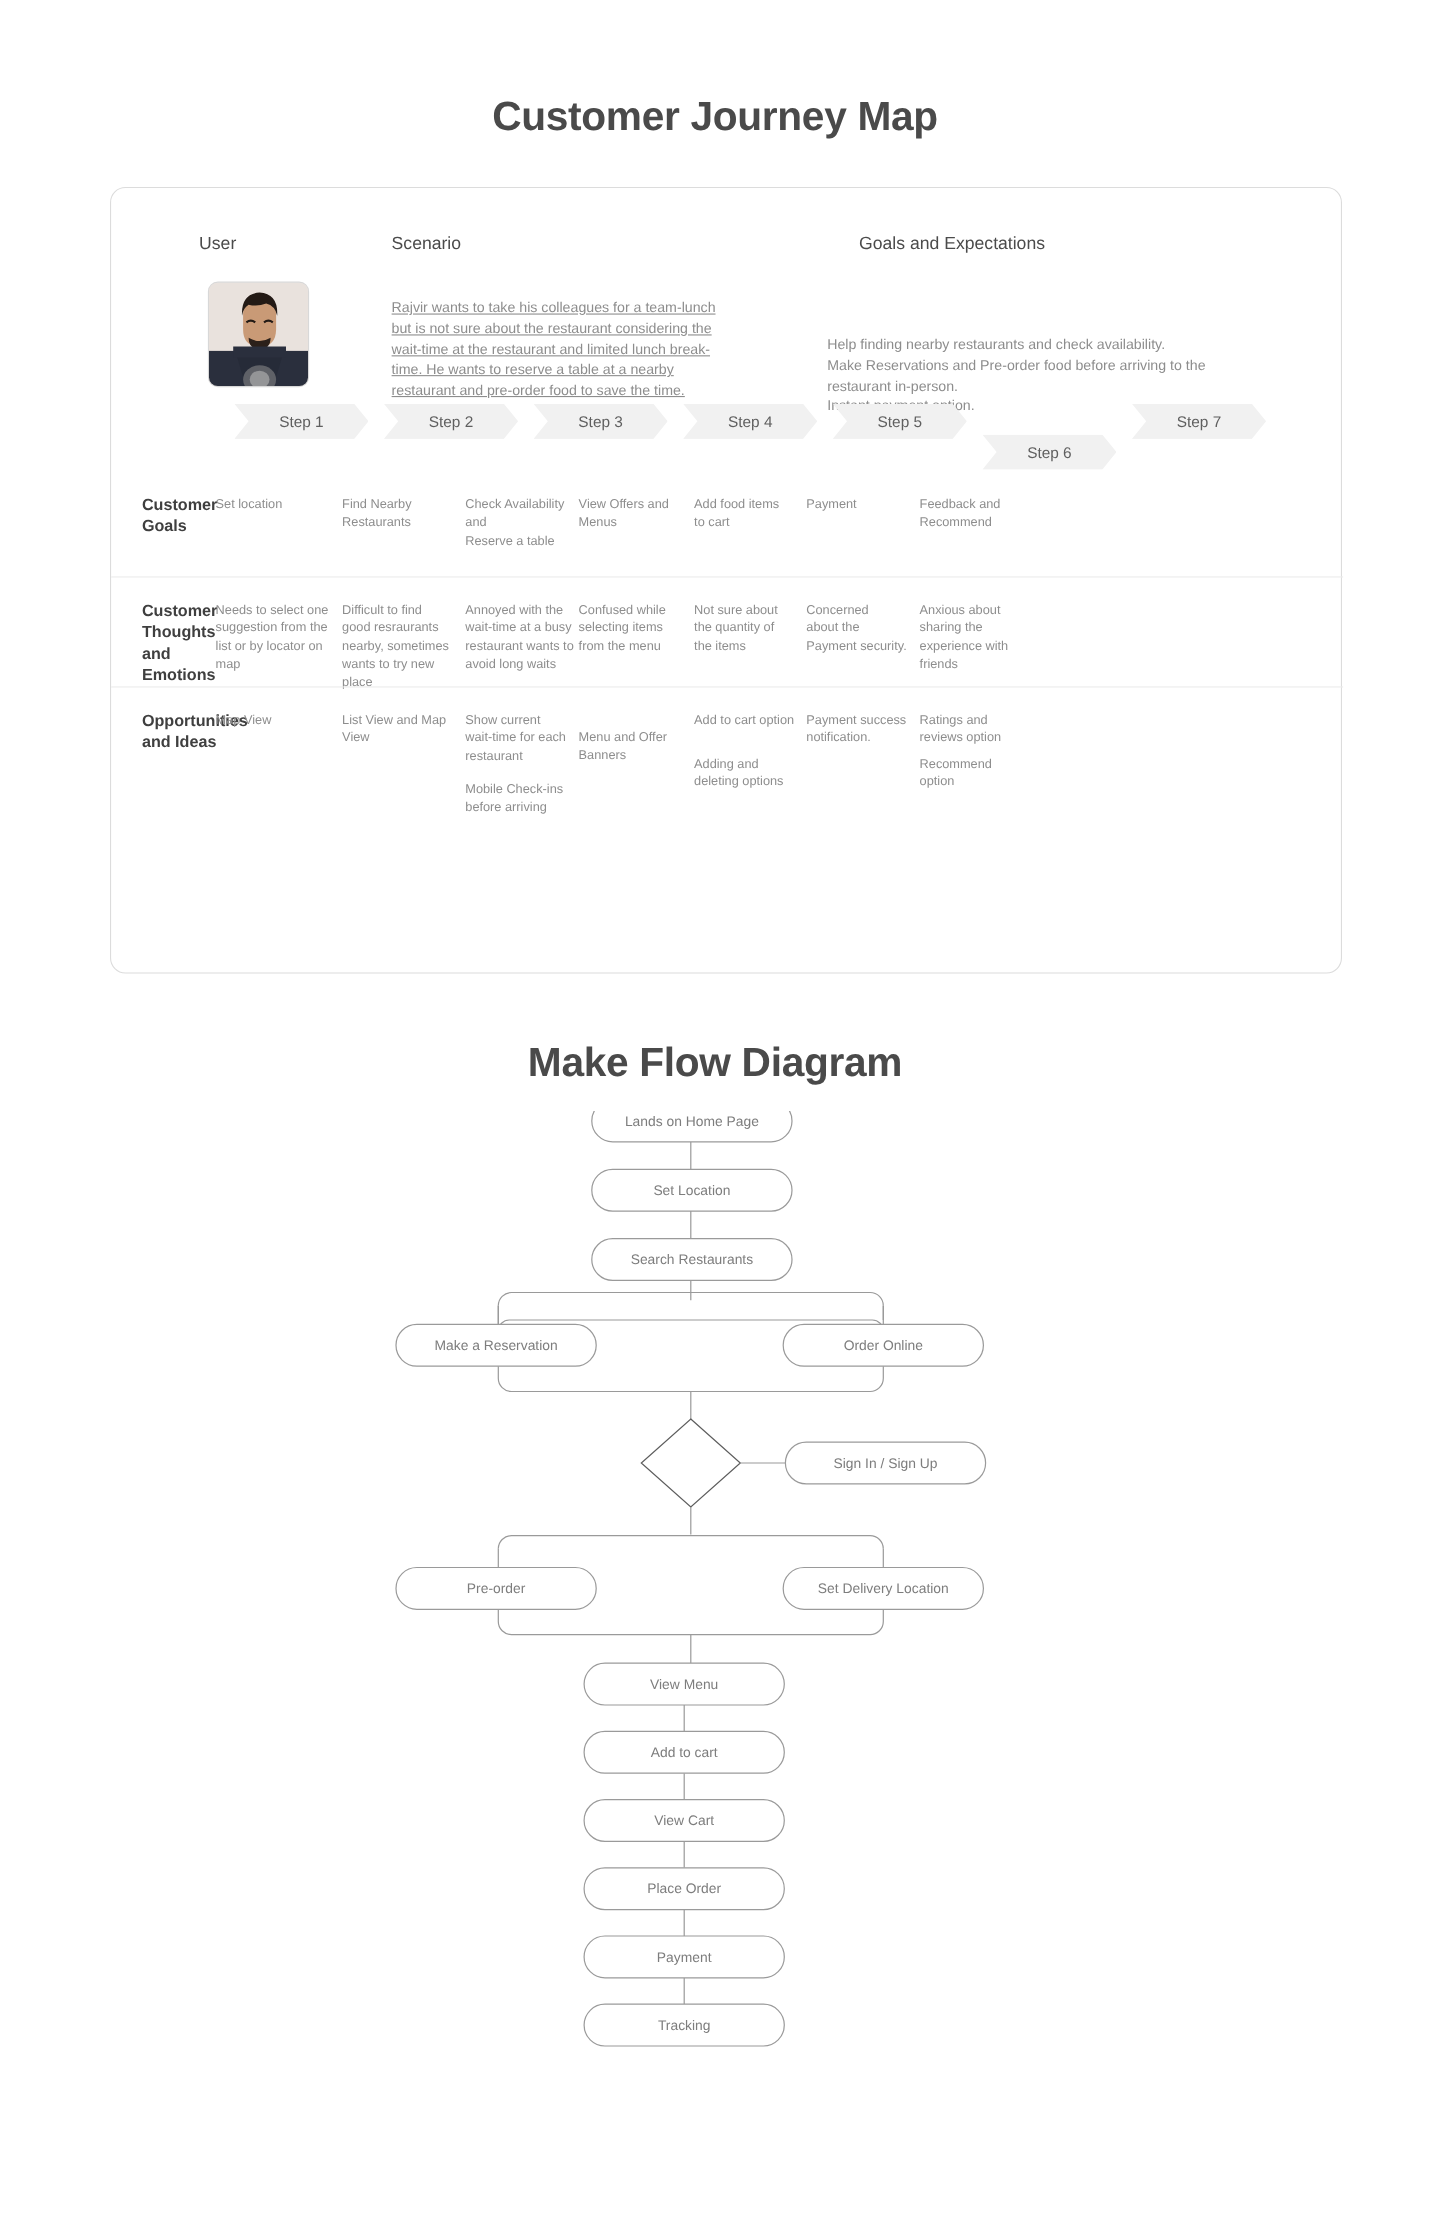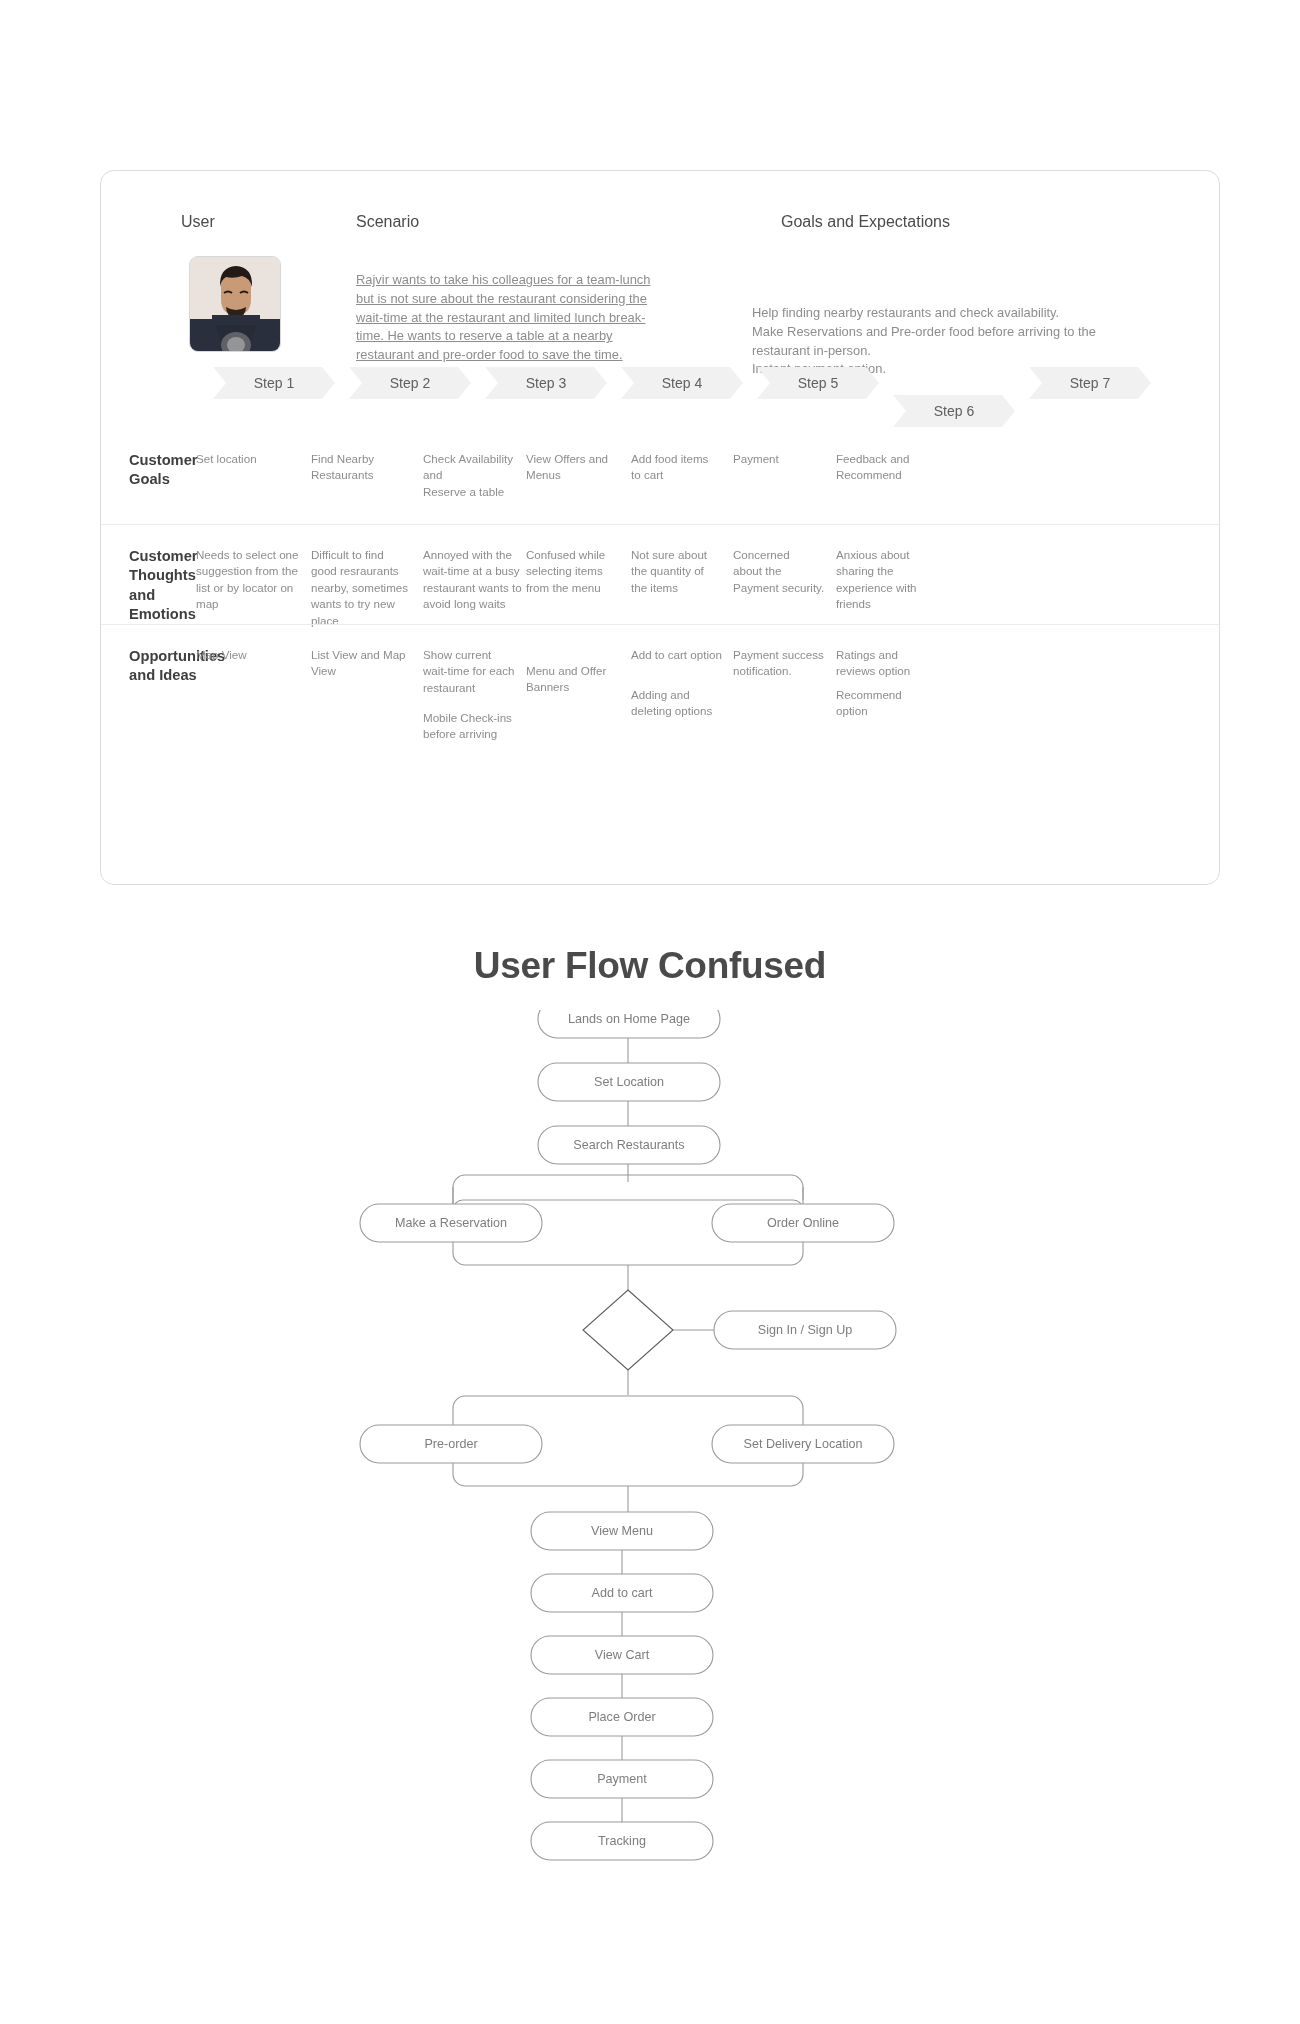--- a/index.html
+++ b/index.html
@@ -152,20 +152,21 @@
     stroke-width: 1.1;
   }
   .conn { stroke: #9a9a9a; stroke-width: 1.1; fill: none; }
   .diamond { fill: #ffffff; stroke: #5d5d5d; stroke-width: 1.1; }
 </style>
 </head>
 <body>
 
 <div class="page">
 
+  <div class="main-title" id="cjm-title">Customer Journey Map</div>
 
   <div class="journey-card">
 
     <div class="col-head" id="head-user">User</div>
     <div class="col-head" id="head-scenario">Scenario</div>
     <div class="col-head" id="head-goals">Goals and Expectations</div>
 
     <div class="avatar-frame">
       <svg class="avatar-svg" viewBox="0 0 92 96">
         <rect x="0" y="0" width="92" height="96" fill="#e9e2dd"></rect>
@@ -278,21 +279,21 @@
 reviews option</div>
         <div class="cell-extra" style="left: 322px; top: 85px;">Mobile Check-ins
 before arriving</div>
         <div class="cell-extra" style="left: 530px; top: 62px;">Adding and
 deleting options</div>
         <div class="cell-extra" style="left: 735px; top: 62px;">Recommend
 option</div>
       </div>
   </div>
 
-  <div class="main-title" id="ufd-title">User Flow Confused</div>
+  <div class="main-title" id="ufd-title">Make Flow Diagram</div>
 
   <div class="flow">
     <svg width="1300" height="1010" viewBox="0 0 1300 1010">
 
       <g>
         <line class="conn" x1="628" y1="28" x2="628" y2="53"></line>
         <line class="conn" x1="628" y1="91" x2="628" y2="116"></line>
 
         <line class="conn" x1="628" y1="154" x2="628" y2="172"></line>
 

